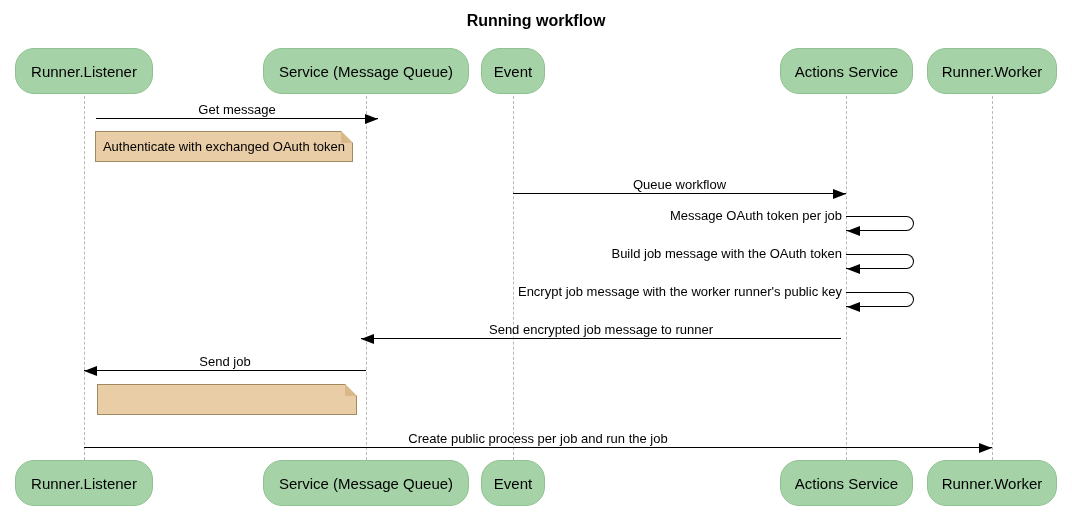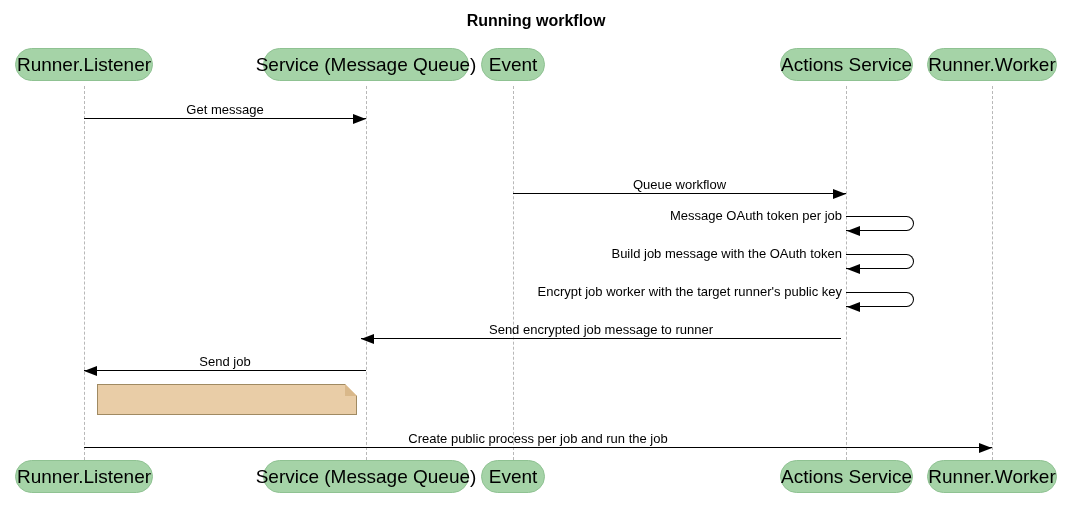--- a/index.html
+++ b/index.html
@@ -6,24 +6,24 @@
   .canvas{
     position:relative;width:1072px;height:523px;background:var(--background,#fff);
     font-family:"Liberation Sans","DejaVu Sans",sans-serif;color:var(--text,#000);
     overflow:hidden;
   }
   .title{
     position:absolute;left:0;top:12px;width:100%;text-align:center;
     font-size:16px;font-weight:bold;line-height:17px;
   }
   .actor{
-    position:absolute;height:33px;box-sizing:border-box;
+    position:absolute;height:46px;box-sizing:border-box;
     background:var(--actor-fill);border:1px solid var(--actor-border);border-radius:19px;
     display:flex;align-items:center;justify-content:center;
-    font-size:19px;white-space:nowrap;
+    font-size:15px;white-space:nowrap;
   }
   .lifeline{
     position:absolute;top:86px;height:374px;width:0;
     border-left:1px dashed var(--lifeline);
   }
   .msg{position:absolute;height:0;border-top:1.5px solid var(--line);}
   .msg .lbl{
     position:absolute;left:0;right:0;top:-16px;text-align:center;
     font-size:13px;line-height:13px;white-space:nowrap;
   }
@@ -67,45 +67,52 @@
   <div class="lifeline" style="left:513px"></div>
   <div class="lifeline" style="left:846px"></div>
   <div class="lifeline" style="left:992px"></div>
 
   <div class="actor" style="left:15px;top:48px;width:138px">Runner.Listener</div>
   <div class="actor" style="left:263px;top:48px;width:206px">Service (Message Queue)</div>
   <div class="actor" style="left:481px;top:48px;width:64px">Event</div>
   <div class="actor" style="left:780px;top:48px;width:133px">Actions Service</div>
   <div class="actor" style="left:927px;top:48px;width:130px">Runner.Worker</div>
 
-  <div class="msg" style="left:84px;top:118px;width:282px">
+  <div class="msg" style="left:96px;top:118px;width:282px">
     <span class="lbl">Get message</span>
     <i class="head r"></i>
   </div>
 
+  <div class="note" style="left:95px;top:131px;width:258px">
+    <span class="txt">Authenticate with exchanged OAuth token</span>
+    <span class="fold">
+        <span class="cut"></span>
+        <span class="flap"></span>
+      </span>
+  </div>
 
   <div class="msg" style="left:513px;top:193px;width:333px">
     <span class="lbl">Queue workflow</span>
     <i class="head r"></i>
   </div>
 
   <div class="selfmsg" style="top:216px">
     <span class="loop-lbl">Message OAuth token per job</span>
     <i class="loop"></i>
     <i class="head-self"></i>
   </div>
 
   <div class="selfmsg" style="top:254px">
     <span class="loop-lbl">Build job message with the OAuth token</span>
     <i class="loop"></i>
     <i class="head-self"></i>
   </div>
 
   <div class="selfmsg" style="top:292px">
-    <span class="loop-lbl">Encrypt job worker with the target runner's public key</span>
+    <span class="loop-lbl">Encrypt job message with the worker runner's public key</span>
     <i class="loop"></i>
     <i class="head-self"></i>
   </div>
 
   <div class="msg" style="left:361px;top:338px;width:480px">
     <span class="lbl">Send encrypted job message to runner</span>
     <i class="head l"></i>
   </div>
 
   <div class="msg" style="left:84px;top:370px;width:282px">

